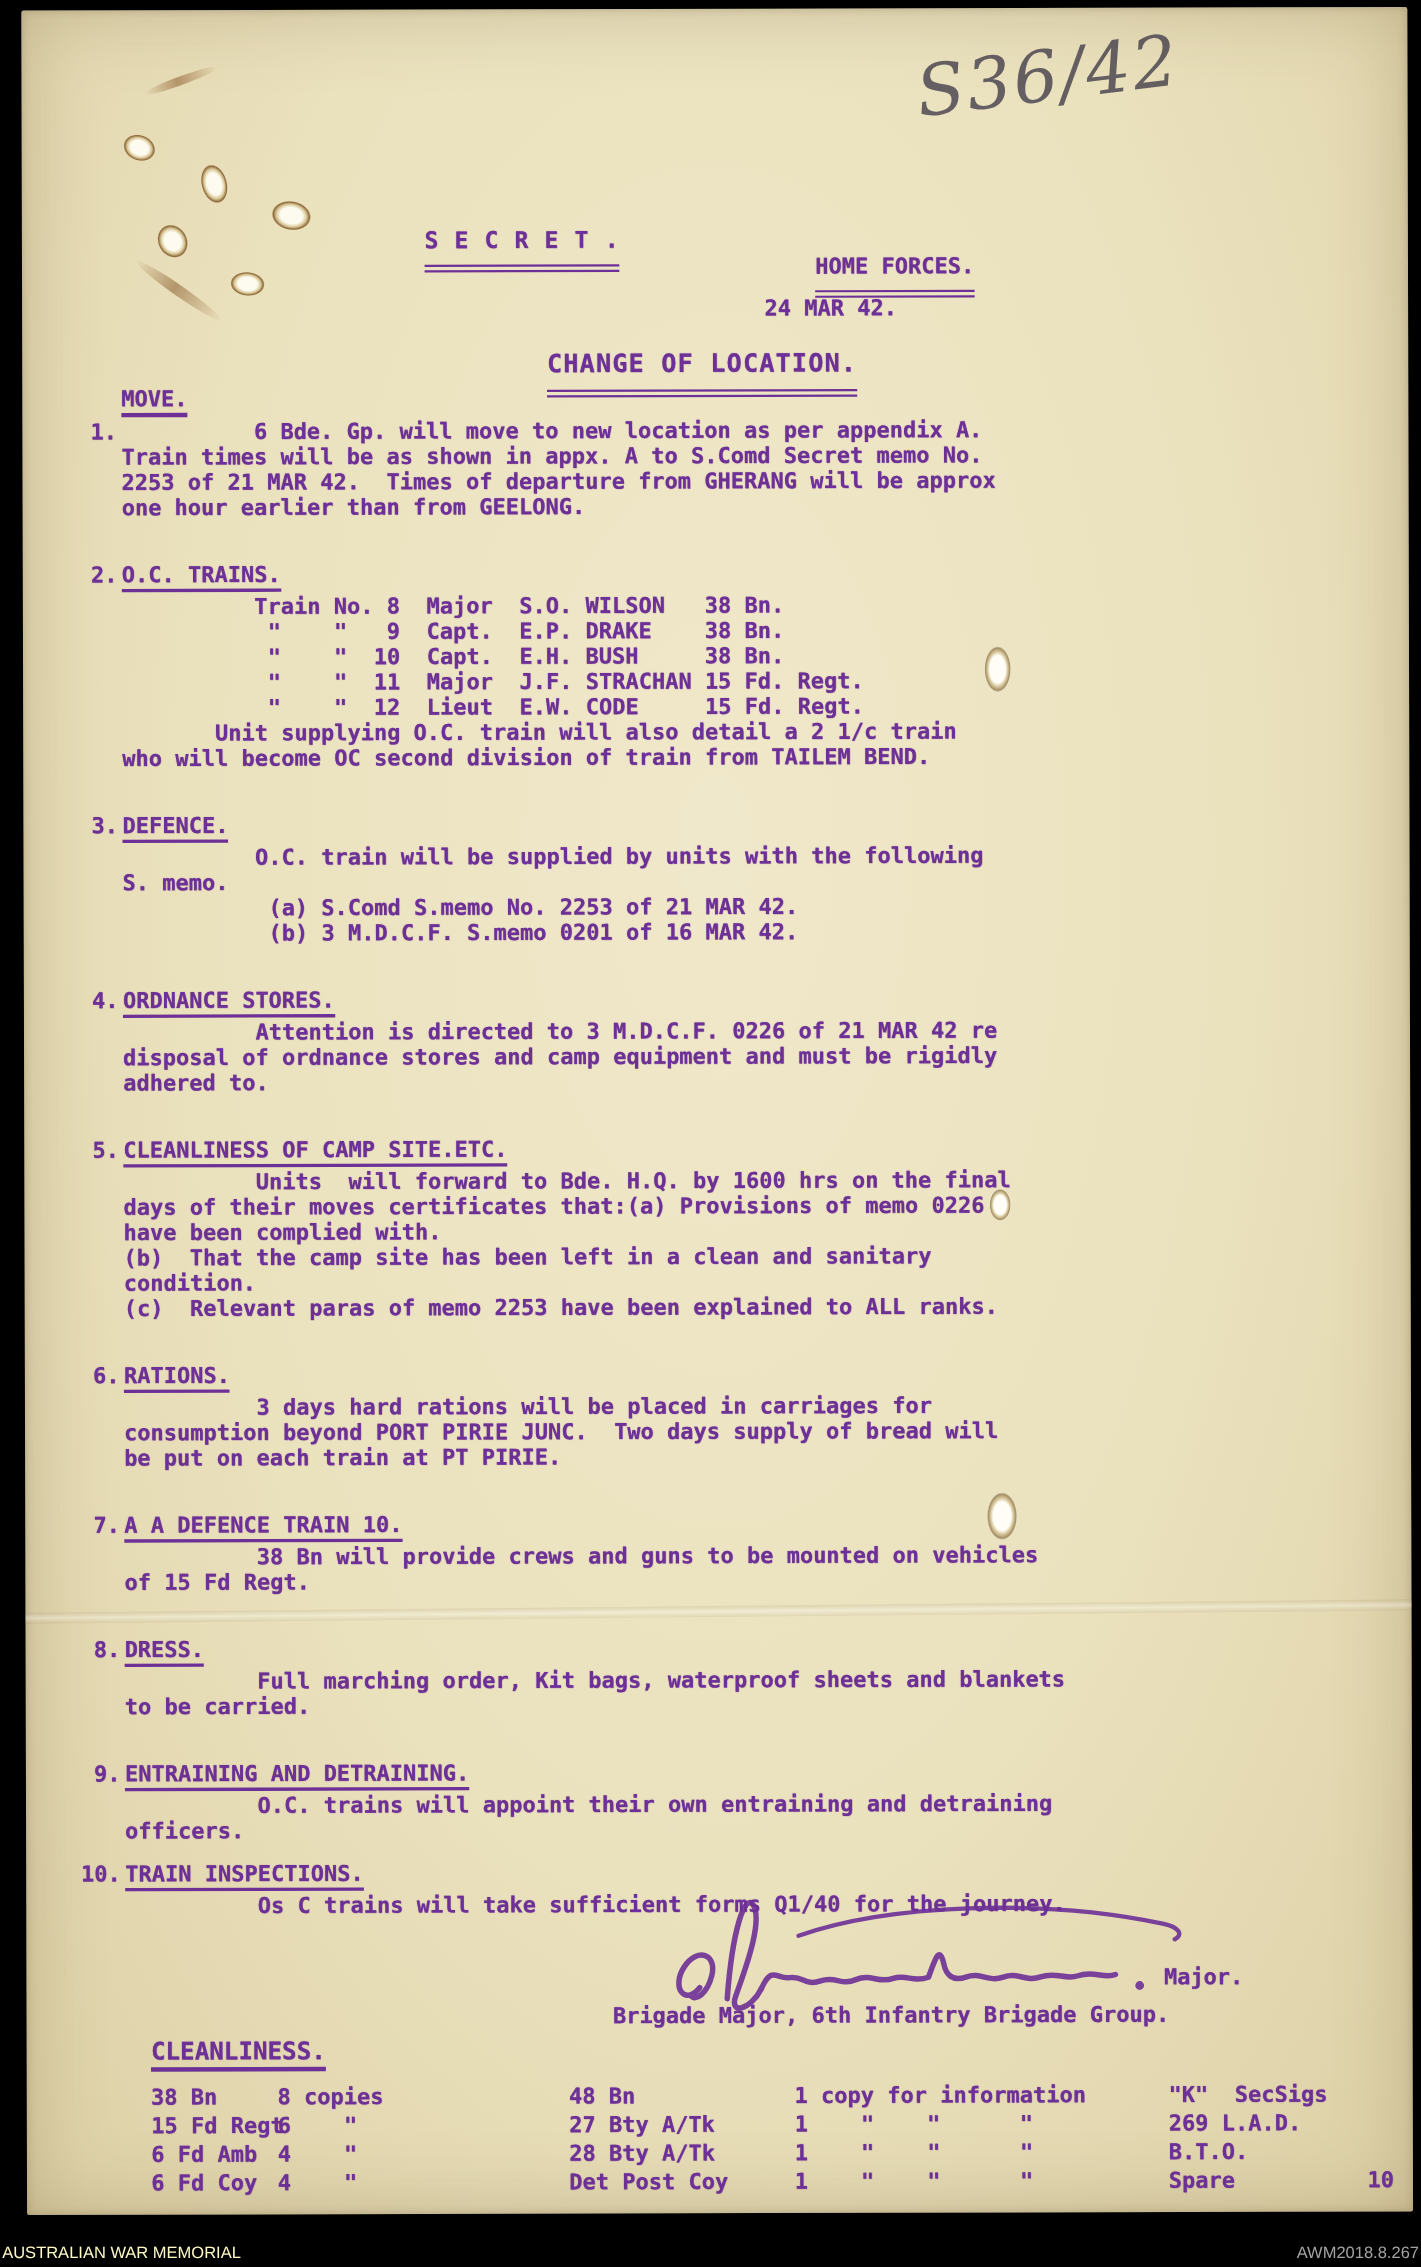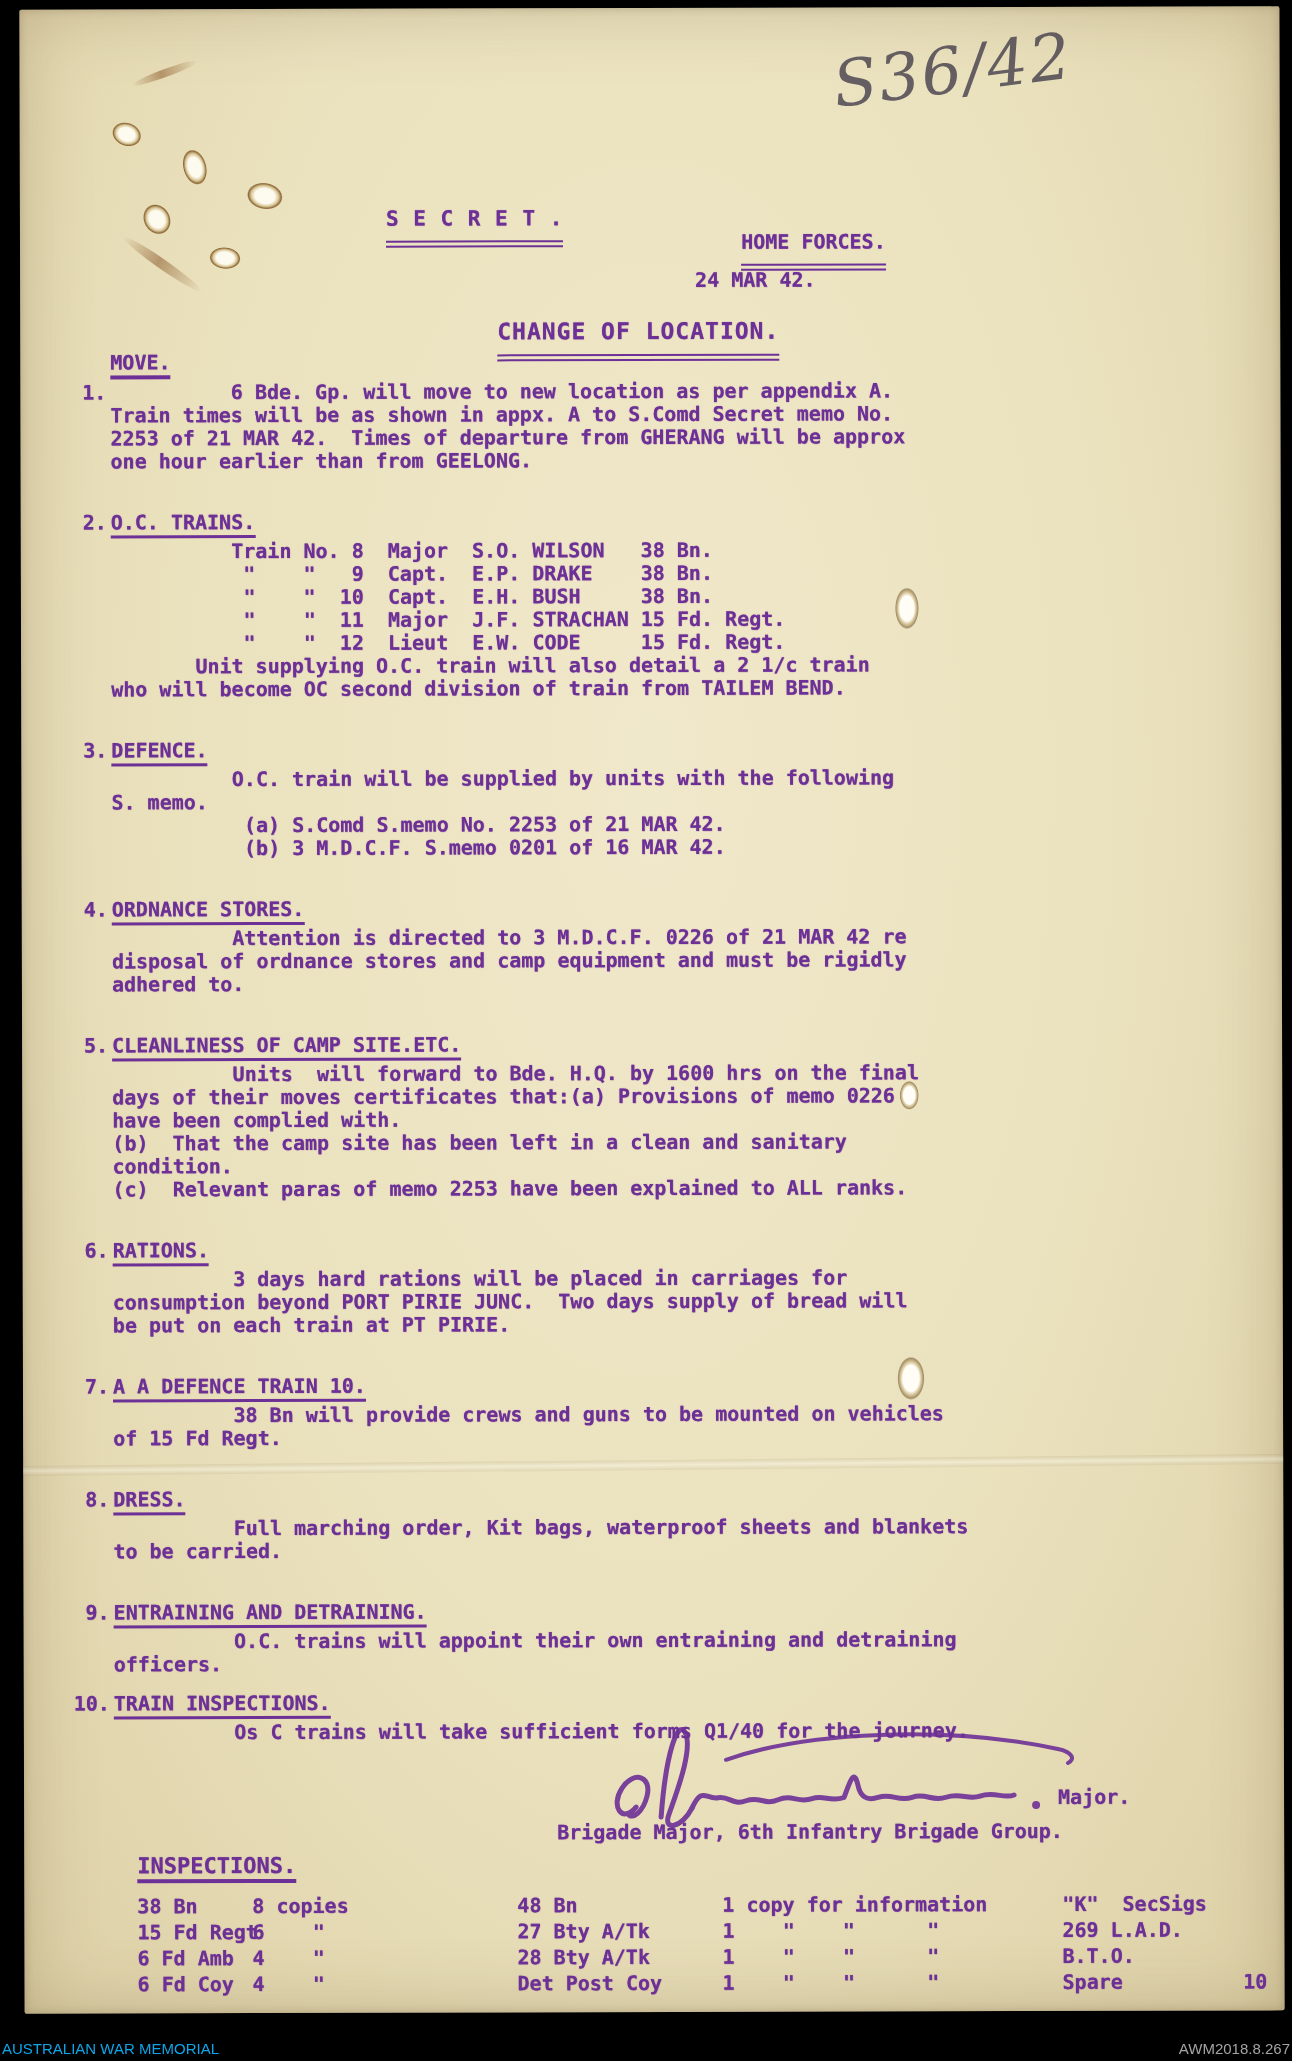--- a/index.html
+++ b/index.html
@@ -52,21 +52,21 @@
     background:radial-gradient(closest-side,#fdfaf0 0 44%,#d9c897 60%,#8f6a3c 72%,rgba(0,0,0,0) 78%);}
   .streak{position:absolute;border-radius:50%;
     background:linear-gradient(90deg,rgba(139,90,43,0) 0%,rgba(139,90,43,.55) 45%,rgba(139,90,43,0) 100%);}
   .hole{position:absolute;border-radius:50%;
     background:radial-gradient(closest-side,#fffdf6 0 48%,#cdbb8a 64%,rgba(90,60,20,.5) 74%,rgba(0,0,0,0) 80%);}
   .fold{position:absolute;left:0;right:0;height:10px;
     background:linear-gradient(rgba(120,100,60,.12),rgba(255,255,250,.3),rgba(120,100,60,.1));
     transform:rotate(-0.4deg);}
   
   .frame-label{position:absolute;bottom:4px;font-family:"Liberation Sans","DejaVu Sans",sans-serif;font-size:15px;}
-  .frame-label.left{left:2px;color:#0ea5e9;}
+  .frame-label.left{left:2px;color:#fef9c3;}
   .frame-label.right{right:2px;color:#a3a3a3;}
 </style>
 </head>
 <body>
 
 <div class="paper">
 
   <div>
     <div class="spot" style="left:88px;top:110px;width:38px;height:30px;transform:rotate(20deg);"></div>
     <div class="spot" style="left:160px;top:135px;width:30px;height:46px;transform:rotate(-15deg);"></div>
@@ -178,21 +178,21 @@
       <path stroke-width="5" d="M55,115 C60,50 72,18 79,30 C88,46 70,92 63,112 C56,130 76,126 86,106"></path>
       <path stroke-width="5" d="M86,106 C96,84 100,98 112,96 C124,94 126,104 140,99 C154,94 158,104 172,98 C186,92 192,102 206,97 C218,93 224,101 238,96 C244,80 248,66 252,84 C254,94 260,100 272,96 C286,91 292,101 306,96 C320,91 326,101 340,96 C354,91 362,99 374,95 C388,90 398,98 408,94"></path>
       <path stroke-width="4" d="M120,58 C200,30 340,24 452,48 C466,51 470,58 462,62"></path>
       <circle cx="430" cy="104" r="4" fill="#6d3096" stroke="none"></circle>
     </g>
   </svg>
   <div class="sig-rank ink">Major.</div>
   <div class="sig-title ink">Brigade Major, 6th Infantry Brigade Group.</div>
 
   <div class="dist ink">
-    <div class="dist-head"><span class="u1b">INSPECTIONS.</span></div>
+    <div class="dist-head"><span class="u1b">CLEANLINESS.</span></div>
     <div class="dist-grid">
       <span class="dist-cell">38 Bn</span>
       <span class="dist-cell">8 copies</span>
       <span class="dist-cell">48 Bn</span>
       <span class="dist-cell">1 copy for information</span>
       <span class="dist-cell">"K"  SecSigs</span>
       <span class="dist-cell">15 Fd Regt</span>
       <span class="dist-cell">6    "</span>
       <span class="dist-cell">27 Bty A/Tk</span>
       <span class="dist-cell">1    "    "      "</span>

